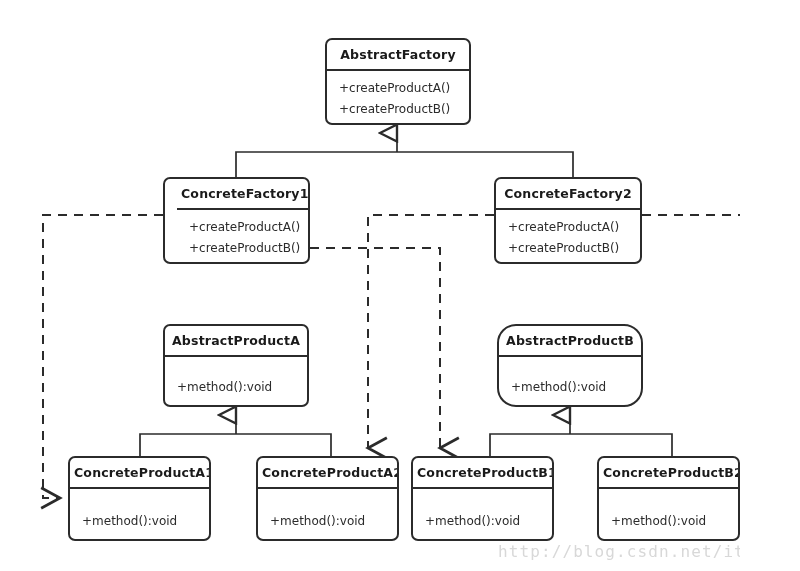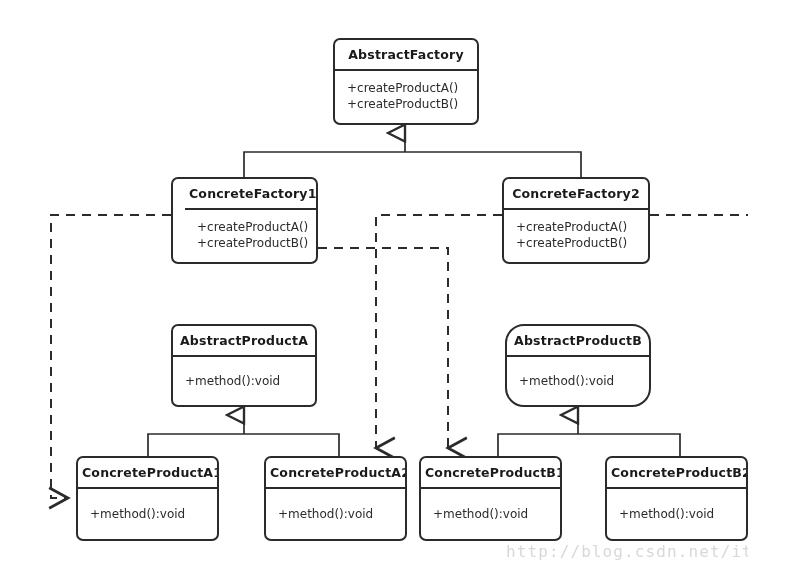--- a/index.html
+++ b/index.html
@@ -7,21 +7,20 @@
     padding: 0;
     background: #ffffff;
   }
   #canvas {
     position: relative;
     width: 740px;
     height: 571px;
     background: #ffffff;
     font-family: "DejaVu Sans", "Liberation Sans", sans-serif;
     overflow: hidden;
-    margin-left: 8px;
   }
   #edges {
     position: absolute;
     left: 0;
     top: 0;
     width: 800px;
     height: 571px;
   }
   .uml-box {
     position: absolute;
@@ -41,30 +40,30 @@
     letter-spacing: 0.2px;
     padding: 7px 4px 7px 4px;
     border-bottom: 2px solid #2b2b2b;
     white-space: nowrap;
   }
   .uml-members {
     flex: 1;
     padding: 9px 12px 6px 12px;
     display: flex;
     flex-direction: column;
-    justify-content: flex-start;
+    justify-content: space-between;
   }
   .uml-member {
     font-size: 12px;
     color: #2b2b2b;
     line-height: 16px;
     white-space: nowrap;
   }
   .members-center {
-    justify-content: center;
+    justify-content: flex-end;
     padding-bottom: 10px;
   }
   .watermark {
     position: absolute;
     font-family: "DejaVu Sans Mono", "Liberation Mono", monospace;
     font-size: 16px;
     color: #d8d8d8;
     letter-spacing: 1.1px;
     white-space: nowrap;
   }

